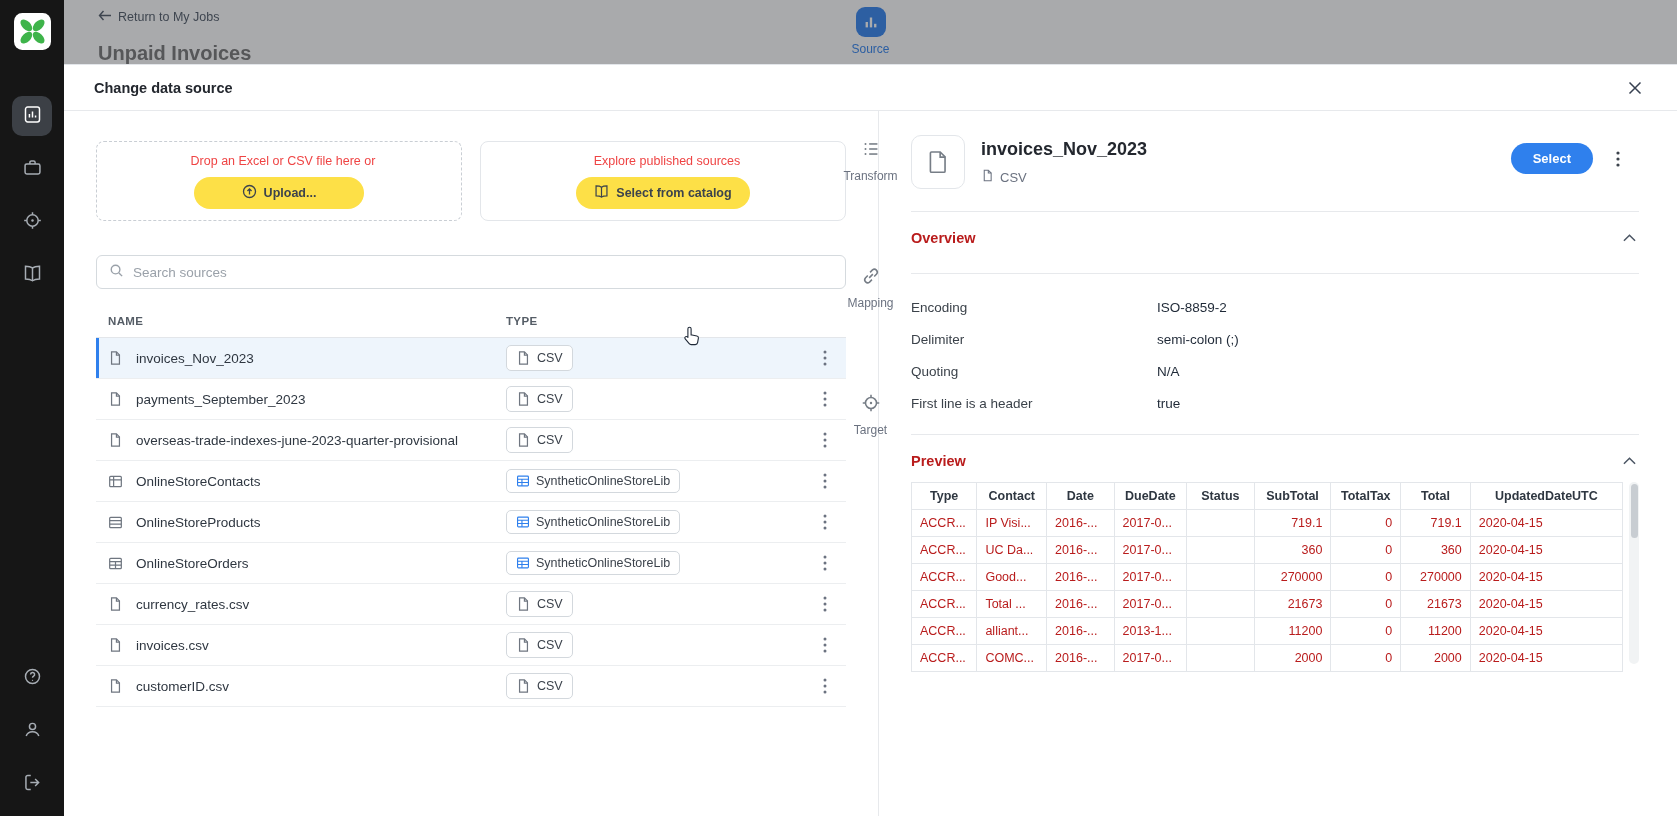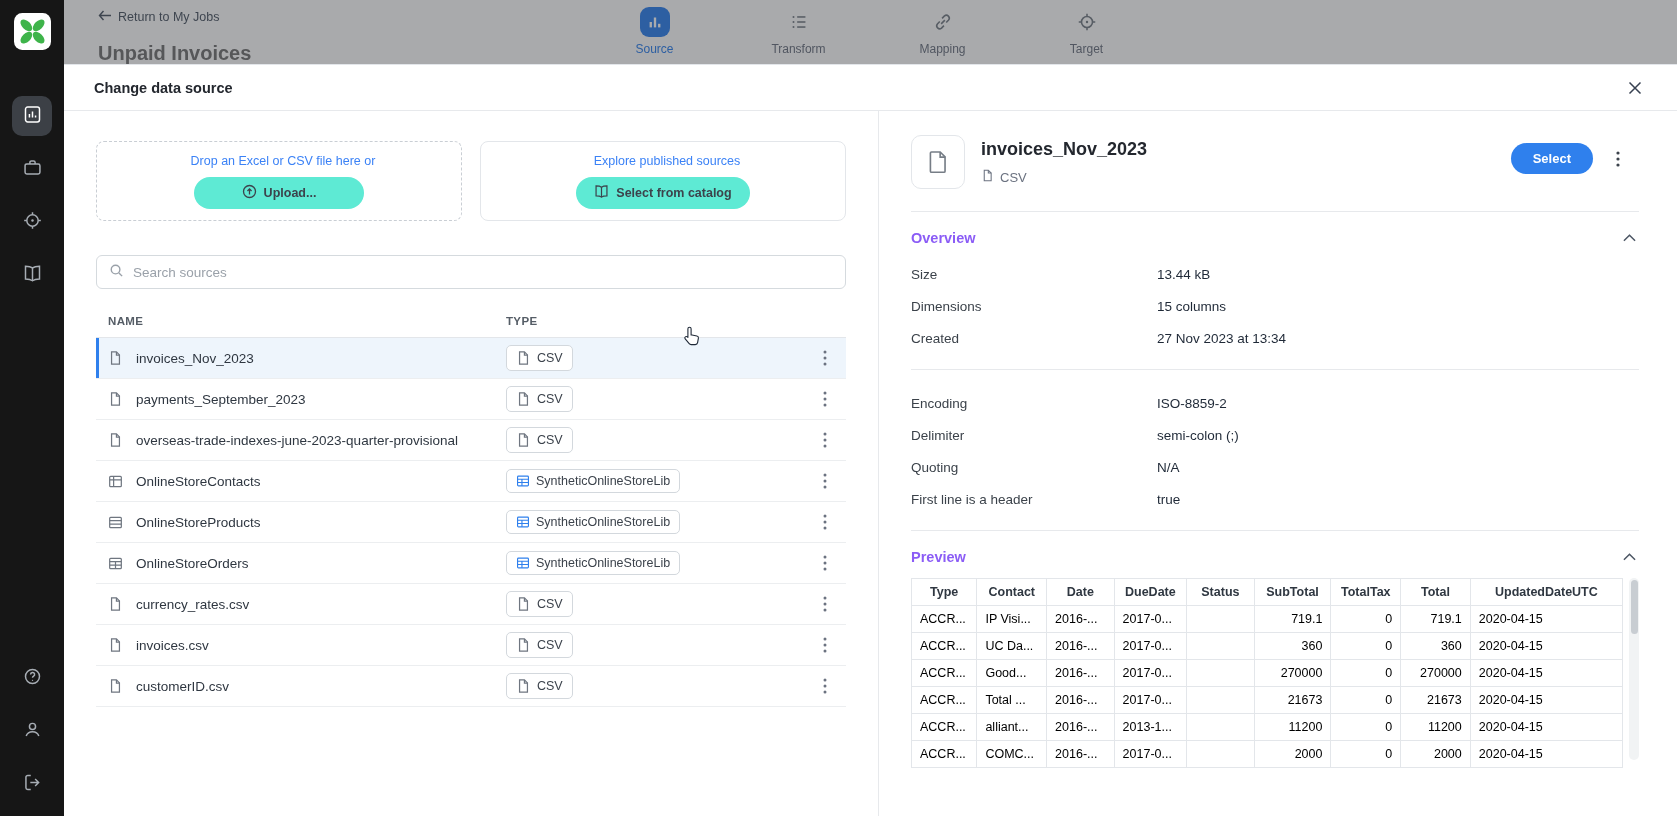--- a/index.html
+++ b/index.html
@@ -18,43 +18,43 @@
   .side-btn.active svg { stroke:#ffffff; }
 
   
   .main { flex:1; display:flex; flex-direction:column; position:relative; background:#fff; min-width:0; }
 
   
   .app-header { height:64px; position:relative; background:#fdfdfd; flex:0 0 64px; }
   .header-left { position:absolute; left:34px; top:10px; }
   .back-link { display:flex; align-items:center; gap:6px; font-size:12.5px; color:#4b5563; cursor:pointer; }
   .job-title { margin-top:18px; font-size:20px; font-weight:700; color:#737373; }
-  .steps { position:absolute; left:50%; top:7px; transform:translateX(-50%); display:flex; gap:78px; }
+  .steps { position:absolute; left:50%; top:7px; transform:translateX(-50%); display:flex; gap:78px;flex-direction:column; }
   .step { width:66px; display:flex; flex-direction:column; align-items:center; cursor:pointer; }
   .step-label { margin-top:5px; font-size:12px; color:#6b7280; }
   .step.active .step-label { color:#2f80ed; }
   .step-icon { width:30px; height:30px; display:flex; align-items:center; justify-content:center; }
   .step-icon.boxed { background:#2f80ed; border-radius:9px; }
   .header-dim { position:absolute; inset:0; background:rgba(43,46,51,0.40); z-index:5; pointer-events:none; }
 
   
   .modal { flex:1; display:flex; flex-direction:column; background:#fff; min-height:0; border-top:1px solid #e3e6ea; }
   .modal-bar { height:46px; flex:0 0 46px; display:flex; align-items:center; justify-content:space-between; padding:0 30px; border-bottom:1px solid #e7e9ec; }
   .modal-title { font-size:14.5px; font-weight:700; color:#23272e; }
   .close-btn { cursor:pointer; display:flex; padding:4px; }
   .modal-body { flex:1; display:flex; min-height:0; }
 
   
   .left-panel { width:815px; min-width:815px; border-right:1px solid #e7e9ec; padding:30px 32px 0; }
   .dropzones { display:flex; gap:18px; margin-bottom:34px; }
   .dz { flex:1; height:80px; border-radius:8px; display:flex; flex-direction:column; align-items:center; justify-content:center; gap:9px; cursor:pointer; }
   .dz.dashed { border:1.5px dashed #c9ced4; }
   .dz.solid { border:1px solid #e3e6ea; }
-  .dz-text { font-size:12.5px; color:#3b82f6;padding-left:8px; }
-  .pill { display:inline-flex; align-items:center; justify-content:center; gap:7px; background:#5eead4; border:none; border-radius:16px; padding:7px 18px; font-family:inherit; font-size:12.5px; font-weight:700; color:#3c434c; cursor:pointer; }
+  .dz-text { font-size:12.5px; color:#ef4444;padding-left:8px; }
+  .pill { display:inline-flex; align-items:center; justify-content:center; gap:7px; background:#fde047; border:none; border-radius:16px; padding:7px 18px; font-family:inherit; font-size:12.5px; font-weight:700; color:#3c434c; cursor:pointer; }
   .pill.wide { min-width:170px; }
   .search-box { height:34px; border:1px solid #d5dade; border-radius:6px; display:flex; align-items:center; padding:0 12px; gap:9px; margin-bottom:26px; }
   .search-box input { border:none; outline:none; flex:1; font-family:inherit; font-size:13.5px; color:#1f2937; background:transparent; }
   .search-box input::placeholder { color:#9aa1a9; }
 
   .src-head { display:flex; align-items:center; padding-bottom:10px; border-bottom:1px solid #e3e6ea; font-size:11.5px; font-weight:700; letter-spacing:.03em; color:#555d66; }
   .col-name { flex:0 0 410px; padding-left:12px; }
   .src-row { display:flex; align-items:center; height:41px; border-bottom:1px solid #eceef0; padding-left:12px; cursor:pointer; }
   .src-row.selected { background:#eef5fc; box-shadow:inset 3px 0 0 #2f80ed; }
   .row-icon { width:18px; display:flex; margin-right:10px; }
@@ -66,32 +66,32 @@
   .right-panel { flex:1; padding:24px 38px 0 32px; overflow:hidden; min-width:0; }
   .detail-head { display:flex; align-items:flex-start; gap:16px; margin-bottom:22px; }
   .file-box { width:54px; height:54px; border:1px solid #e3e6ea; border-radius:10px; display:flex; align-items:center; justify-content:center; }
   .dh-title { font-size:18px; font-weight:700; color:#23272e; margin:4px 0 9px; }
   .dh-sub { display:flex; align-items:center; gap:6px; font-size:13px; color:#6b7280; }
   .dh-actions { margin-left:auto; display:flex; align-items:center; gap:12px; margin-top:8px; }
   .select-btn { background:#2f80ed; color:#ffffff; border:none; border-radius:16px; padding:8px 22px; font-family:inherit; font-size:13px; font-weight:700; cursor:pointer; }
 
   .section { border-top:1px solid #e7e9ec; padding:18px 0 14px; }
   .sec-head { display:flex; align-items:center; margin-bottom:13px; }
-  .sec-title { font-size:14.5px; font-weight:700; color:#8b5cf6; }
+  .sec-title { font-size:14.5px; font-weight:700; color:#b91c1c; }
   .chev { margin-left:auto; cursor:pointer; display:flex; padding:3px; }
   .pill.small { margin-left:16px; padding:5px 15px; border-radius:14px; font-size:12.5px; }
   .kv-row { display:flex; align-items:center; padding:8px 0; font-size:13.5px; line-height:16px; }
   .kv-label { width:246px; min-width:246px; color:#3b424a; }
   .kv-value { color:#1f2937; }
 
   .preview-wrap { display:flex; gap:6px; align-items:flex-start; }
   table.preview { border-collapse:collapse; table-layout:fixed; flex:1; font-size:12.5px; }
   table.preview th, table.preview td { border:1px solid #e3e6ea; padding:5px 8px; height:27px; overflow:hidden; white-space:nowrap; }
   table.preview th { font-weight:700; color:#2f3741; text-align:center; }
-  table.preview td { color:#000000; }
+  table.preview td { color:#b91c1c; }
   table.preview td.num { text-align:right; }
   .vscroll { flex:0 0 10px; width:10px; height:182px; background:#f1f3f4; border-radius:6px; position:relative; cursor:pointer; }
   .vscroll .thumb { position:absolute; top:2px; left:1.5px; width:7px; height:54px; background:#c8cdd2; border-radius:4px; }
 
   .cursor { position:absolute; left:683px; top:326px; z-index:50; pointer-events:none; }
 </style>
 </head>
 <body>
 
 <div class="viewport">
@@ -537,36 +537,20 @@
 
           <div class="section">
             <div class="sec-head">
               <span class="sec-title">Overview</span>
               <span class="chev">
                   <svg width="13" height="8" viewBox="0 0 14 8" fill="none" stroke="#4b5563" stroke-width="1.6">
                     <path d="M1 7l6-6 6 6"></path>
                   </svg>
                 </span>
             </div>
-            <div id="overview-rows">
-  <div class="kv-row">
-    <span class="kv-label">Size</span>
-    <span class="kv-value">13.44 kB</span>
-  </div>
-
-  <div class="kv-row">
-    <span class="kv-label">Dimensions</span>
-    <span class="kv-value">15 columns</span>
-  </div>
-
-  <div class="kv-row">
-    <span class="kv-label">Created</span>
-    <span class="kv-value">27 Nov 2023 at 13:34</span>
-  </div>
-</div>
           </div>
 
           <div class="section">
             <div id="config-rows">
   <div class="kv-row">
     <span class="kv-label">Encoding</span>
     <span class="kv-value">ISO-8859-2</span>
   </div>
 
   <div class="kv-row">

